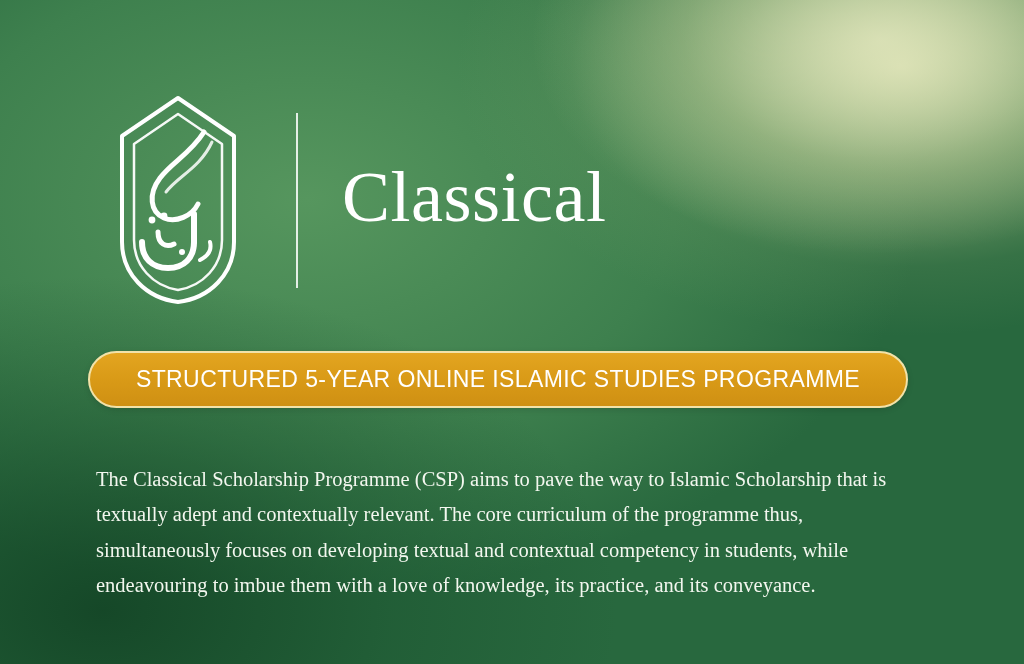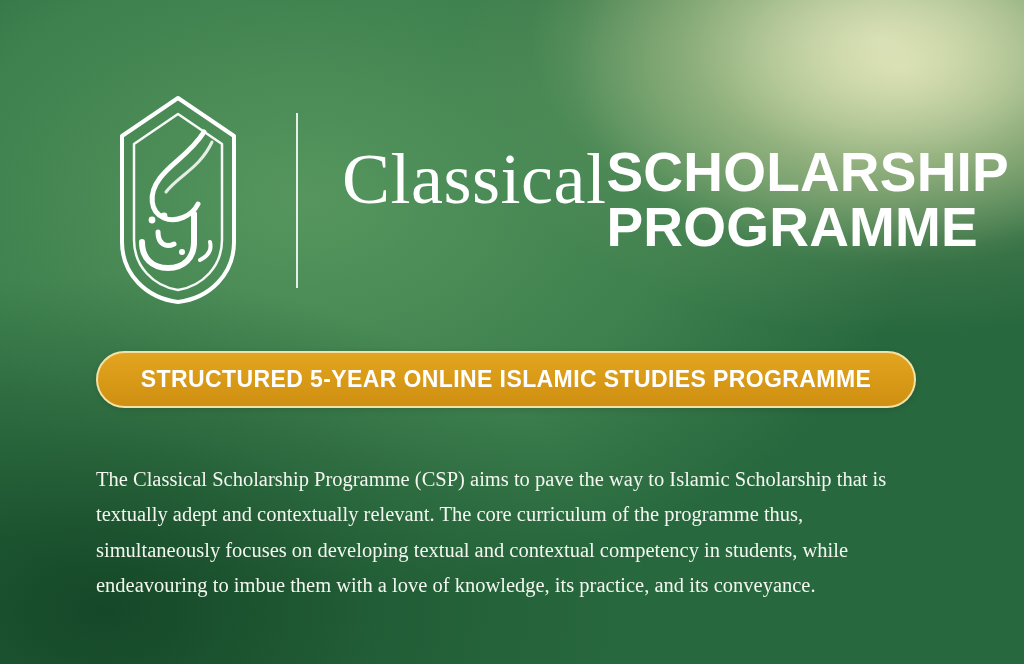--- a/index.html
+++ b/index.html
@@ -93,34 +93,34 @@
     font-size: 55px;
     line-height: 1;
     font-weight: 700;
     letter-spacing: 0.2px;
     color: #ffffff;
   }
 
   
   .pill {
     position: absolute;
-    left: 96px;
+    left: 88px;
     top: 351px;
     width: 820px;
     height: 57px;
     border-radius: 30px;
     background: linear-gradient(180deg, #e3a520 0%, #d99a17 50%, #cf9013 100%);
     border: 2px solid #f2e2a8;
     box-sizing: border-box;
     display: flex;
     align-items: center;
     justify-content: center;
     color: #ffffff;
     font-size: 23px;
-    font-weight: 700;
+    font-weight: 400;
     letter-spacing: 0.4px;
     text-align: center;
     box-shadow: 0 2px 6px rgba(0,0,0,0.12);
     cursor: pointer;
   }
 
   
   .description {
     position: absolute;
     left: 96px;
@@ -158,21 +158,20 @@
           <circle cx="52" cy="124" r="3.4" fill="#ffffff"></circle>
           <circle cx="70" cy="160" r="3" fill="#ffffff"></circle>
           <path d="M88 168 C96 164 100 158 98 150" stroke="#ffffff" stroke-width="4" fill="none" stroke-linecap="round"></path>
         </svg>
       </div>
 
       <div class="divider"></div>
 
       <div class="wordmark">
         <div class="wordmark-top">Classical</div>
-        <div class="wordmark-bottom">SCHOLARSHIP PROGRAMME</div>
       </div>
 
     </div>
 
     <div class="pill">STRUCTURED 5-YEAR ONLINE ISLAMIC STUDIES PROGRAMME</div>
 
     <div class="description">The Classical Scholarship Programme (CSP) aims to pave the way to Islamic Scholarship that is textually adept and contextually relevant. The core curriculum of the programme thus, simultaneously focuses on developing textual and contextual competency in students, while endeavouring to imbue them with a love of knowledge, its practice, and its conveyance.</div>
 
   </div>
 </div>

